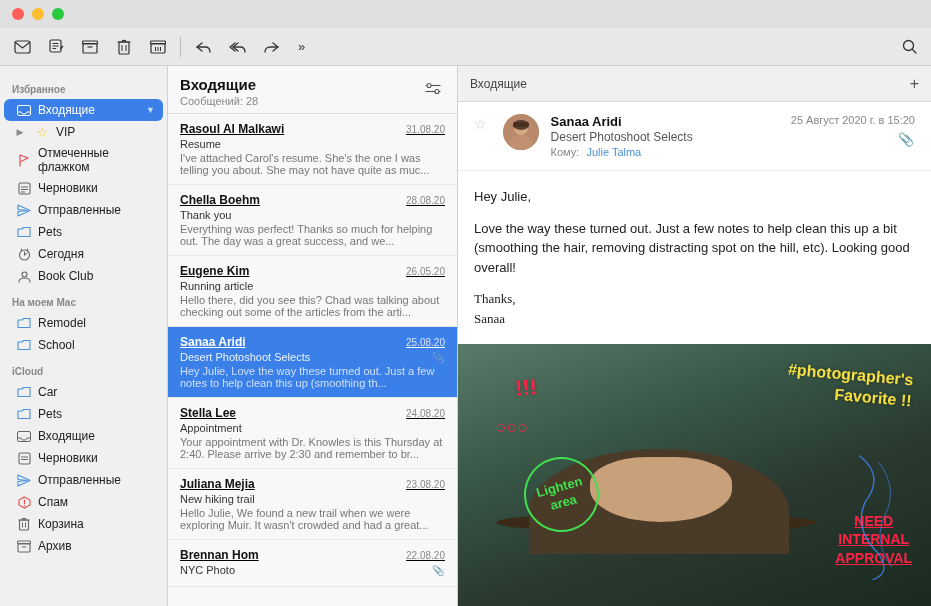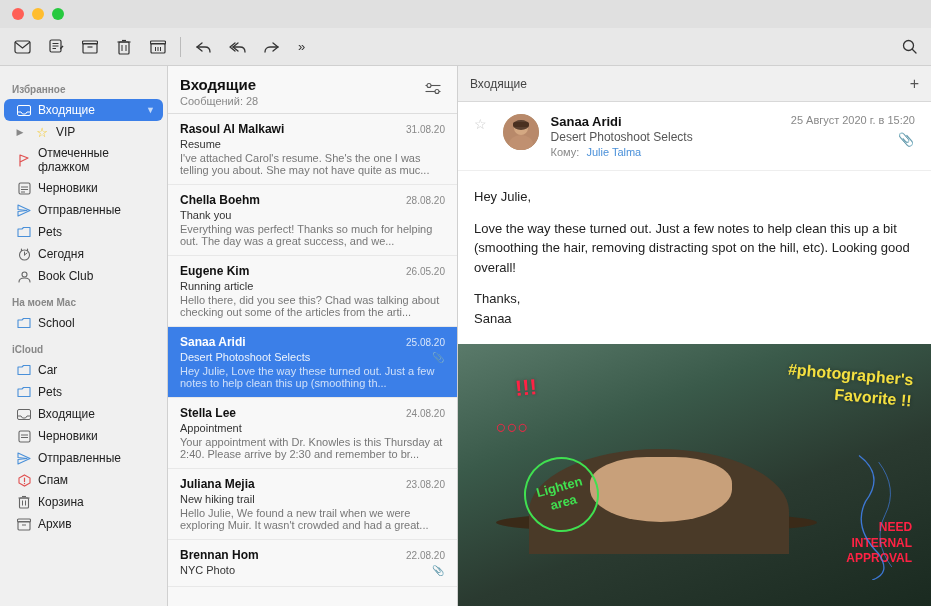--- a/index.html
+++ b/index.html
@@ -114,20 +114,21 @@
     }
     .email-item.selected {
       background: #3b7fe8;
       color: white;
     }
     .email-item-top {
       display: flex;
       justify-content: space-between;
       align-items: baseline;
       margin-bottom: 2px;
+      text-decoration: underline;
     }
     .email-sender {
       font-size: 12px;
       font-weight: 600;
       color: #111;
     }
     .email-item.selected .email-sender { color: white; }
     .email-date {
       font-size: 10px;
       color: #888;
@@ -346,25 +347,26 @@
       border: 2px solid #40e050;
       border-radius: 50%;
       padding: 20px 12px;
       text-align: center;
       line-height: 1.2;
     }
     .annotation-approval {
       position: absolute;
       bottom: 15%;
       right: 4%;
-      font-size: 12px;
+      font-size: 14px;
       color: #ff2244;
       font-weight: 900;
-      text-align: right;
+      text-align: center;
       line-height: 1.3;
+      text-decoration: underline;
     }
     
     .blue-lines {
       position: absolute;
       bottom: 10%;
       right: 0%;
       width: 25%;
       height: 50%;
     }
   </style>
@@ -533,20 +535,28 @@
         <svg width="13" height="13" viewBox="0 0 13 13" fill="none">
           <circle cx="6.5" cy="4.5" r="2.5" stroke="#666" stroke-width="1.1" fill="none"></circle>
           <path d="M1 12C1 9.5 3.5 8 6.5 8C9.5 8 12 9.5 12 12" stroke="#666" stroke-width="1.1" fill="none" stroke-linecap="round"></path>
         </svg>
       </span>
       <span class="label">Book Club</span>
     </div>
 
     <div class="sidebar-section-label">На моем Mac</div>
 
+    <div class="sidebar-item">
+      <span class="icon">
+        <svg width="14" height="12" viewBox="0 0 14 12" fill="none">
+          <path d="M1 3H5L6.5 1.5H13V10.5H1Z" stroke="#4a90d9" stroke-width="1.1" fill="none" stroke-linejoin="round"></path>
+        </svg>
+      </span>
+      <span class="label">Remodel</span>
+    </div>
 
     <div class="sidebar-item">
       <span class="icon">
         <svg width="14" height="12" viewBox="0 0 14 12" fill="none">
           <path d="M1 3H5L6.5 1.5H13V10.5H1Z" stroke="#4a90d9" stroke-width="1.1" fill="none" stroke-linejoin="round"></path>
         </svg>
       </span>
       <span class="label">School</span>
     </div>
 
@@ -770,21 +780,21 @@
           <div style="display:flex; flex-direction:column; align-items:flex-end; gap:4px;">
             <span class="detail-date" style="font-size:11px; color:#888; white-space:nowrap;">25 Август 2020 г. в 15:20</span>
             <span class="detail-attachment">📎</span>
           </div>
         </div>
       </div>
 
       <div class="detail-body">
         <div style="margin-bottom:12px;">Hey Julie,</div>
         <div style="margin-bottom:12px;">Love the way these turned out. Just a few notes to help clean this up a bit (smoothing the hair, removing distracting spot on the hill, etc). Looking good overall!</div>
-        <div style="white-space:pre-line;"><span>Thanks,
+        <div style="white-space:pre-line;font-family:Liberation Serif, serif;"><span>Thanks,
 Sanaa</span></div>
       </div>
 
       <div class="detail-image-area">
         <div class="photo-container">
 
           <div class="photo-bg"></div>
 
           <div class="hat-brim"></div>
           <div class="hat-shape"></div>

